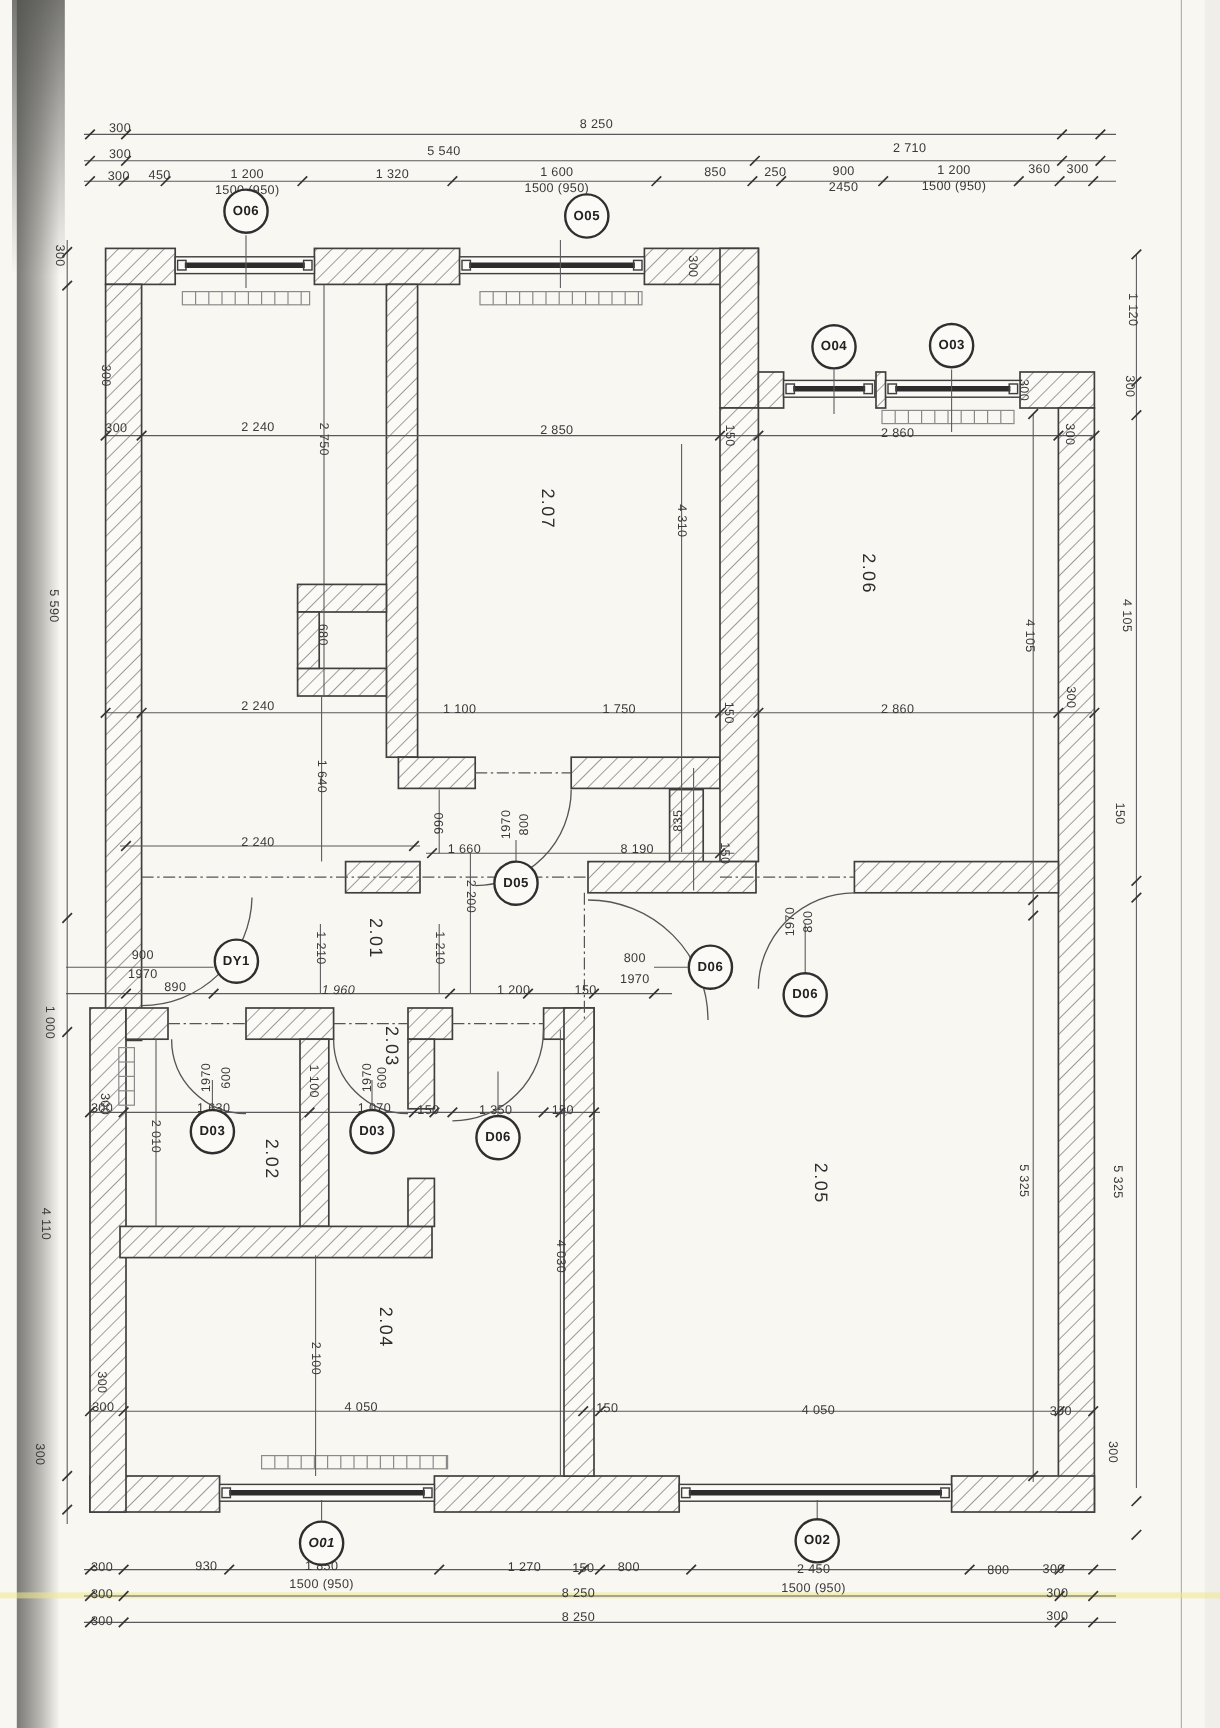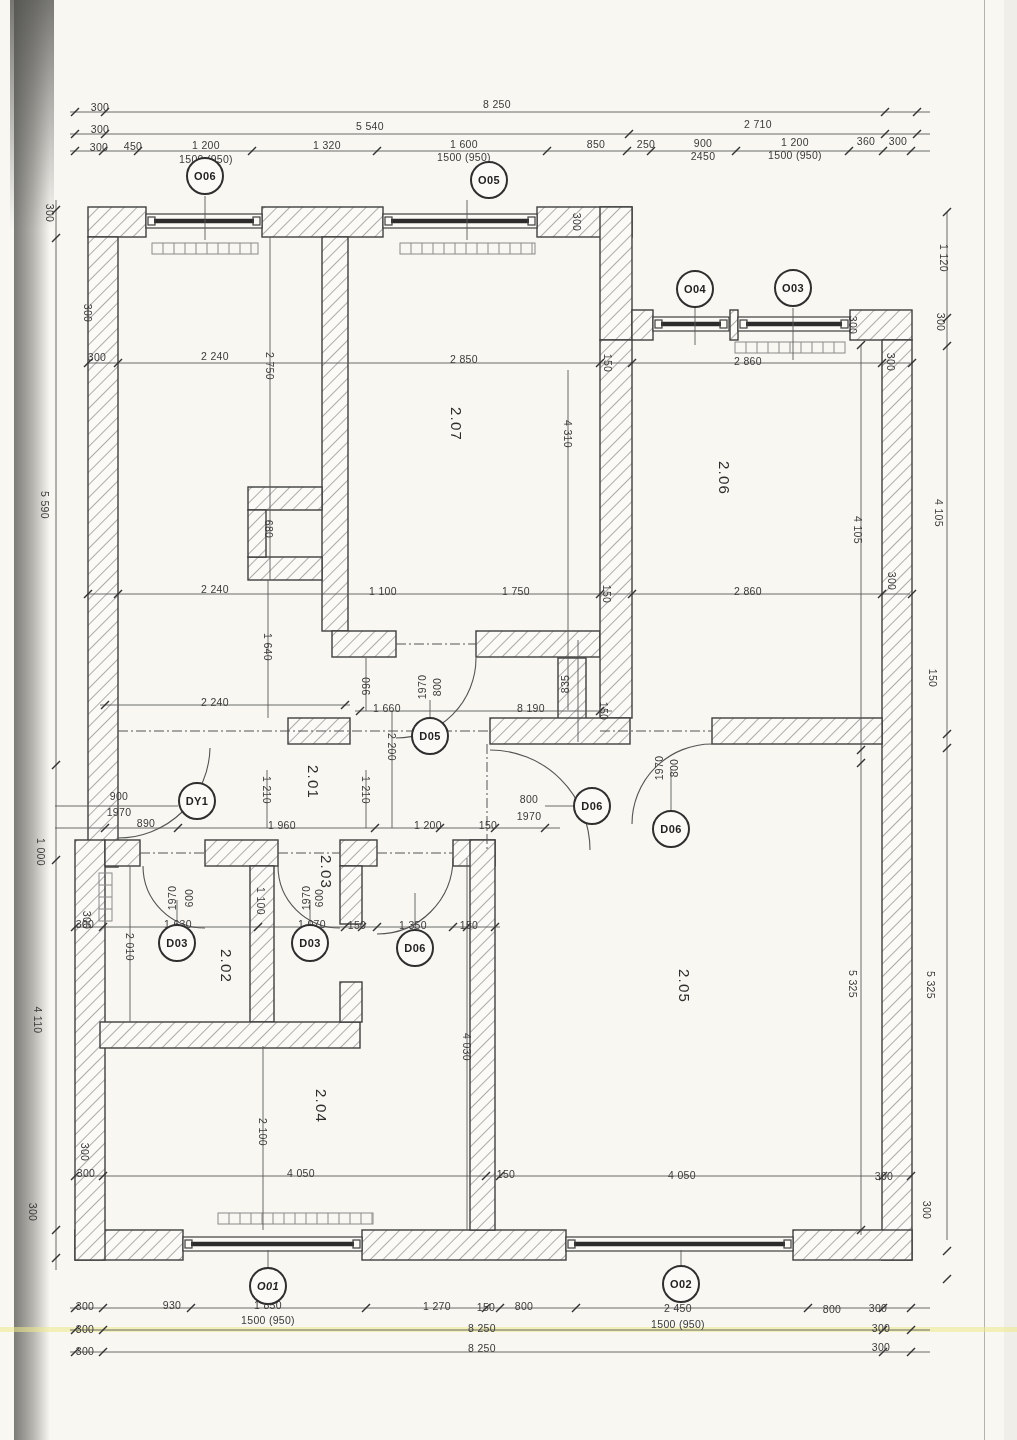--- a/index.html
+++ b/index.html
@@ -382,21 +382,21 @@
       <span class="dim" style="left: 437px; top: 687px; transform: translate(-50%, -50%) rotate(-90deg);">800</span>
       <span class="dim" style="left: 565px; top: 684px; transform: translate(-50%, -50%) rotate(-90deg);">835</span>
       <span class="dim" style="left: 392px; top: 747px; transform: translate(-50%, -50%) rotate(90deg);">2 200</span>
       <span class="dim" style="left: 267px; top: 790px; transform: translate(-50%, -50%) rotate(90deg);">1 210</span>
       <span class="dim" style="left: 366px; top: 790px; transform: translate(-50%, -50%) rotate(90deg);">1 210</span>
       <span class="dim" style="left: 659px; top: 768px; transform: translate(-50%, -50%) rotate(-90deg);">1970</span>
       <span class="dim" style="left: 674px; top: 768px; transform: translate(-50%, -50%) rotate(-90deg);">800</span>
       <span class="dim" style="left: 119px; top: 796px;">900</span>
       <span class="dim" style="left: 119px; top: 812px;">1970</span>
       <span class="dim" style="left: 146px; top: 823px;">890</span>
-      <span class="dim" style="left: 282px; top: 825px;">1 960</span>
+      <span class="dim" style="left: 282px; top: 825px; font-style: italic;">1 960</span>
       <span class="dim" style="left: 428px; top: 825px;">1 200</span>
       <span class="dim" style="left: 488px; top: 825px;">150</span>
       <span class="dim" style="left: 529px; top: 799px;">800</span>
       <span class="dim" style="left: 529px; top: 816px;">1970</span>
       <span class="dim" style="left: 172px; top: 898px; transform: translate(-50%, -50%) rotate(-90deg);">1970</span>
       <span class="dim" style="left: 189px; top: 898px; transform: translate(-50%, -50%) rotate(-90deg);">600</span>
       <span class="dim" style="left: 306px; top: 898px; transform: translate(-50%, -50%) rotate(-90deg);">1970</span>
       <span class="dim" style="left: 319px; top: 898px; transform: translate(-50%, -50%) rotate(-90deg);">600</span>
       <span class="dim" style="left: 261px; top: 901px; transform: translate(-50%, -50%) rotate(90deg);">1 100</span>
       <span class="dim" style="left: 130px; top: 947px; transform: translate(-50%, -50%) rotate(90deg);">2 010</span>

